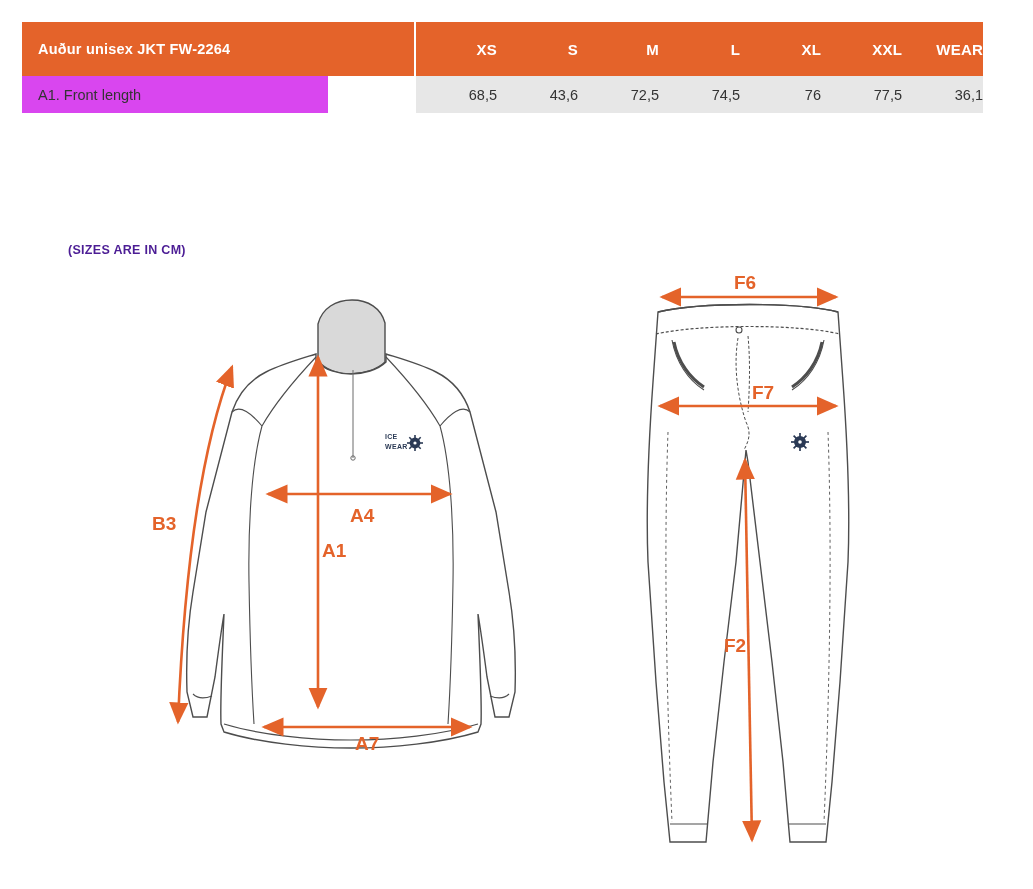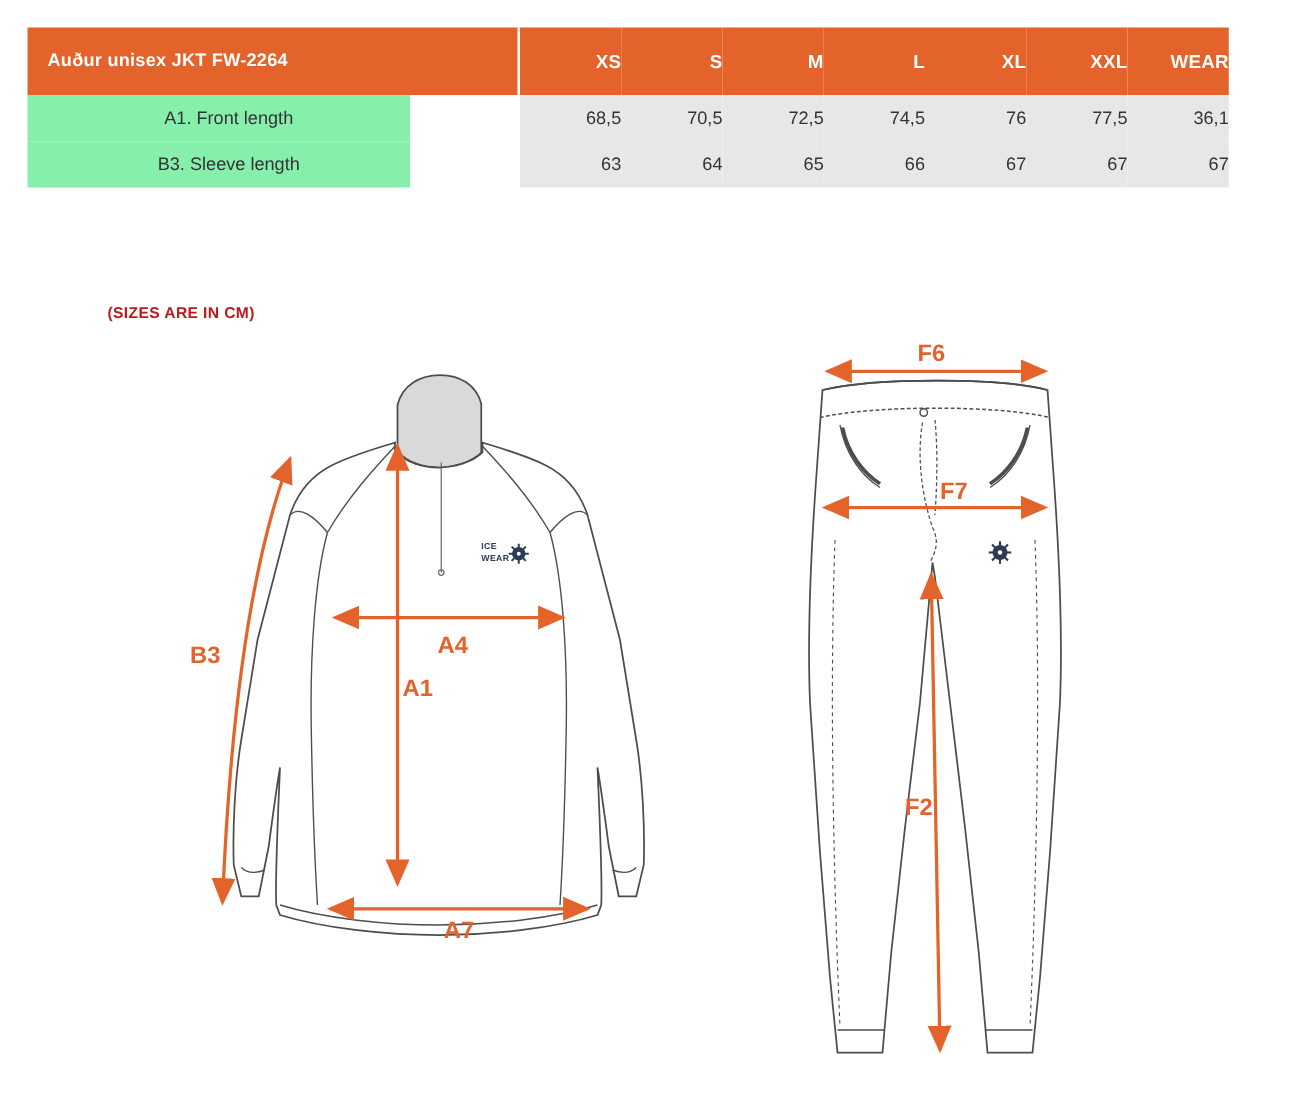--- a/index.html
+++ b/index.html
@@ -61,36 +61,36 @@
   .data-row td {
     height: 37px;
     font-size: 14.5px;
     text-align: right;
     background: #e7e7e7;
     border-right: 2px solid #ffffff;
     border-bottom: 2px solid #ffffff;
     color: #333333;
   }
   .data-row td.label-cell {
-    text-align: center;
+    text-align: left;
     padding-left: 16px;
-    background: #86efac;
+    background: #d946ef;
   }
   .data-row td.spacer-cell {
     background: #ffffff;
     border-right: 2px solid #ffffff;
   }
   .data-row td:last-child { border-right: none; }
   .data-row:last-child td { border-bottom: none; }
 
   .units-note {
     position: absolute;
-    left: 86px;
+    left: 68px;
     top: 243px;
-    color: #b91c1c;
+    color: #4c1d95;
     font-size: 12.5px;
     font-weight: bold;
     letter-spacing: .3px;
   }
 
   
   .illustration {
     position: absolute;
     left: 0;
     top: 262px;
@@ -129,37 +129,26 @@
         <th class="size-cell">XL</th>
         <th class="size-cell">XXL</th>
         <th class="size-cell">WEAR</th>
       </tr>
     </thead>
     <tbody>
       <tr class="data-row">
         <td class="label-cell">A1. Front length</td>
         <td class="spacer-cell"></td>
         <td>68,5</td>
-        <td>70,5</td>
+        <td>43,6</td>
         <td>72,5</td>
         <td>74,5</td>
         <td>76</td>
         <td>77,5</td>
         <td>36,1</td>
-      </tr>
-      <tr class="data-row">
-        <td class="label-cell">B3. Sleeve length</td>
-        <td class="spacer-cell"></td>
-        <td>63</td>
-        <td>64</td>
-        <td>65</td>
-        <td>66</td>
-        <td>67</td>
-        <td>67</td>
-        <td>67</td>
       </tr>
     </tbody>
   </table>
 </div>
 
 <div class="units-note">(SIZES ARE IN CM)</div>
 
 <div class="illustration">
   <svg width="1033" height="627" viewBox="0 0 1033 627" xmlns="http://www.w3.org/2000/svg">
     <defs>

